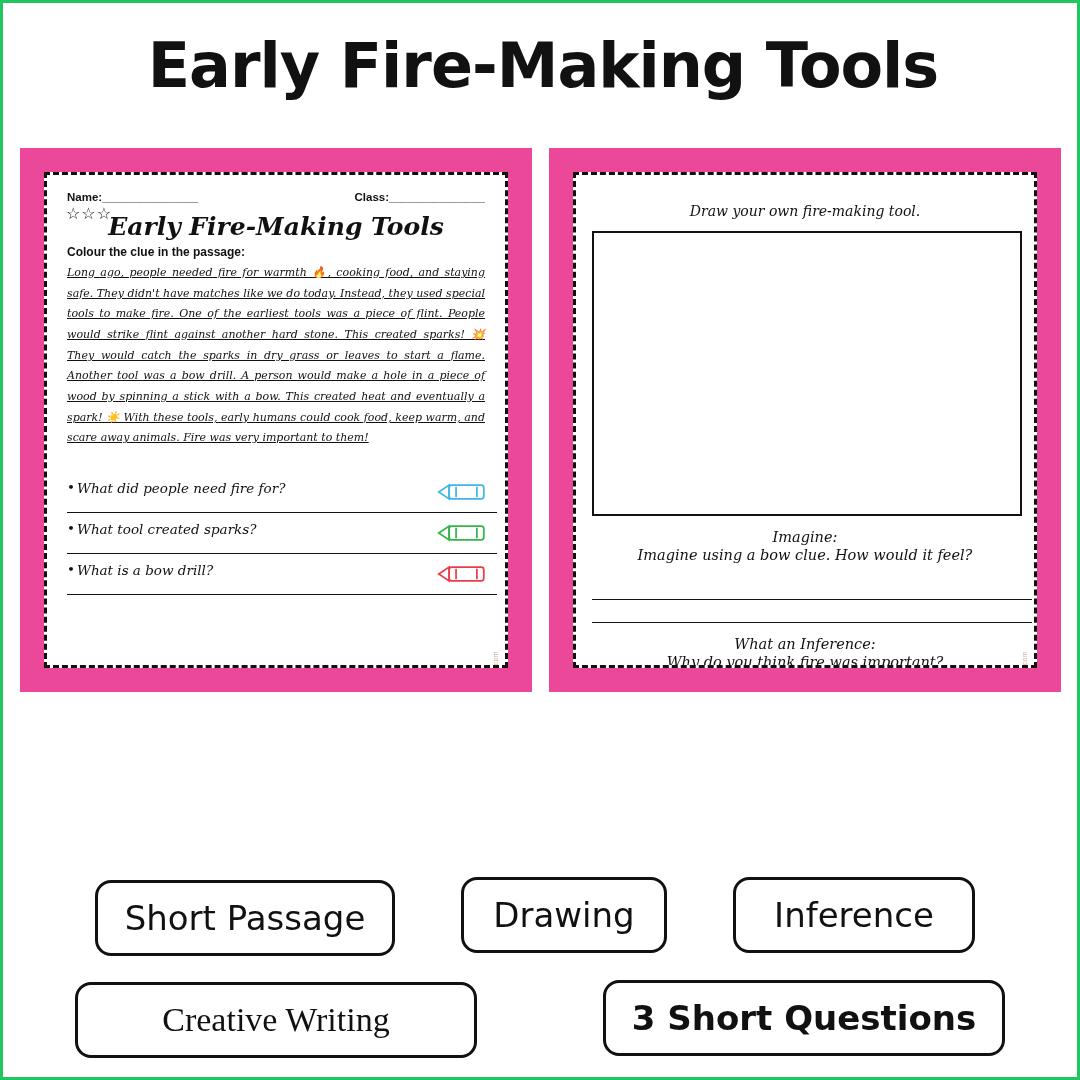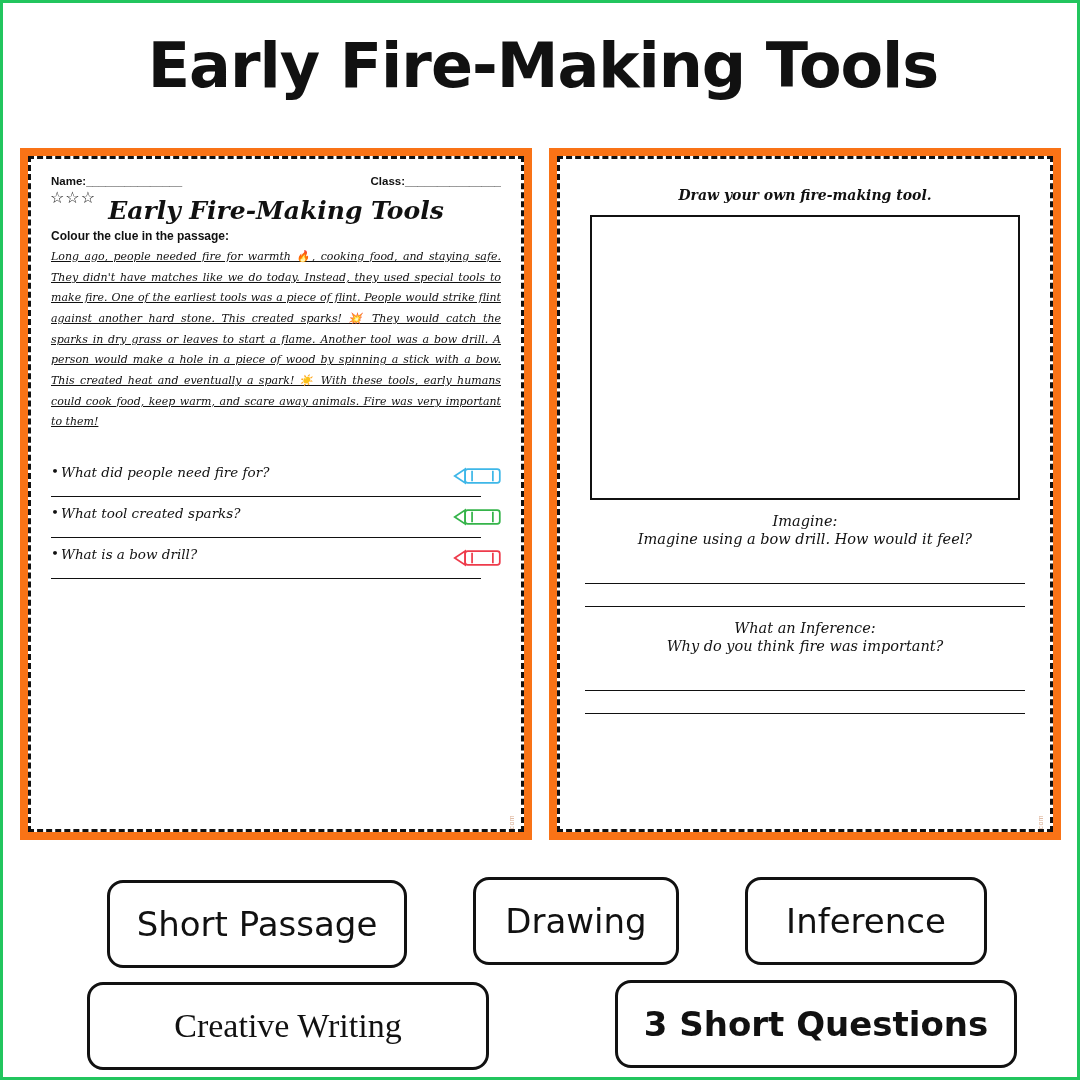--- a/index.html
+++ b/index.html
@@ -32,23 +32,23 @@
     font-size: 62px;
     letter-spacing: -1px;
     color: #111111;
   }
 
   
   .sheet {
     position: absolute;
     top: 145px;
     width: 512px;
-    height: 692px;
-    background: #f97316;
-    padding: 8px;
+    height: 544px;
+    background: #ec4899;
+    padding: 24px;
   }
   .sheet.left  { left: 17px; }
   .sheet.right { left: 546px; }
   .sheet-inner {
     width: 100%;
     height: 100%;
     background: #ffffff;
     border: 3px dashed #111111;
     padding: 14px 16px;
     position: relative;
@@ -140,21 +140,21 @@
     letter-spacing: 0.4px;
   }
 
   
   .draw-label, .section-label, .section-q {
     text-align: center;
     font-family: "DejaVu Serif", serif;
     font-style: italic;
     color: #111;
   }
-  .draw-label { font-size: 14px; margin: 14px 0 12px 0; font-weight: bold; }
+  .draw-label { font-size: 14px; margin: 14px 0 12px 0; }
   .draw-box {
     margin: 0 auto;
     width: 430px;
     height: 285px;
     border: 2px solid #111;
     background: #fff;
   }
   .section-label { font-size: 14.5px; margin: 13px 0 2px 0; }
   .section-q { font-size: 14.5px; margin: 2px 0 8px 0; }
   .write-lines { margin: 14px auto 0 auto; width: 440px; }
@@ -169,23 +169,22 @@
     border: 3px solid #111;
     border-radius: 16px;
     background: #ffffff;
     font-family: "DejaVu Sans", sans-serif;
     font-size: 34px;
     color: #111;
     display: flex;
     align-items: center;
     justify-content: center;
     padding: 0 22px;
-    height: 88px;
+    height: 76px;
     white-space: nowrap;
-    margin-left: 12px;
   }
   #pill-0 { top: 877px; left: 92px;  width: 300px; }
   #pill-1 { top: 874px; left: 458px; width: 206px; }
   #pill-2 { top: 874px; left: 730px; width: 242px; }
   #pill-3 { top: 979px; left: 72px;  width: 402px; font-family: Liberation Serif, serif; }
   #pill-4 { top: 977px; left: 600px; width: 402px; font-weight: bold; }
 </style>
 </head>
 <body>
 
@@ -250,21 +249,21 @@
     </div>
   </div>
 
   <div class="sheet right">
     <div class="sheet-inner">
 
       <div class="draw-label">Draw your own fire-making tool.</div>
       <div class="draw-box"></div>
 
       <div class="section-label">Imagine:</div>
-      <div class="section-q">Imagine using a bow drill. How would it feel?</div>
+      <div class="section-q">Imagine using a bow clue. How would it feel?</div>
       <div class="write-lines">
         <div class="write-line"></div>
         <div class="write-line"></div>
       </div>
 
       <div class="section-label">What an Inference:</div>
       <div class="section-q">Why do you think fire was important?</div>
       <div class="write-lines">
         <div class="write-line"></div>
         <div class="write-line"></div>

